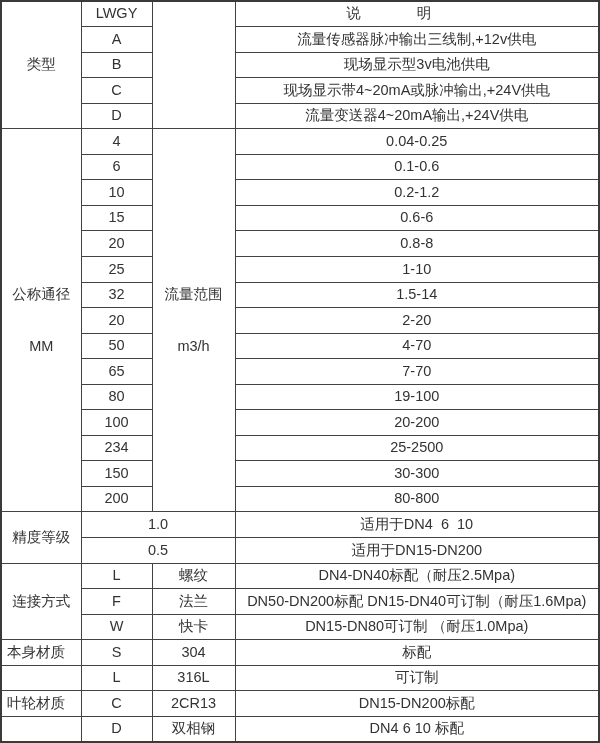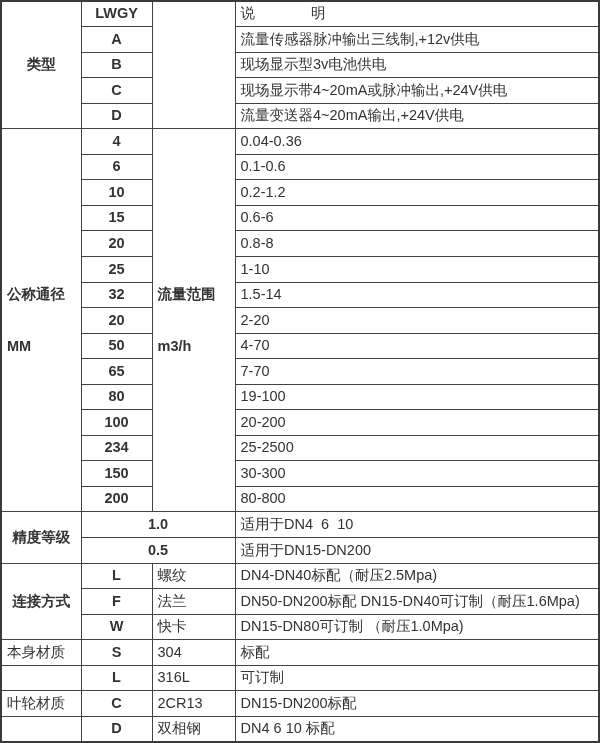--- a/index.html
+++ b/index.html
@@ -21,24 +21,24 @@
     color: #333333;
   }
   table.spec td {
     border: 1px solid #424242;
     padding: 0 5px;
     vertical-align: middle;
     overflow: hidden;
     white-space: pre-wrap;
     line-height: 1.2;
   }
-  td.c { text-align: center; padding: 0 2px; font-weight: bold; }
-  td.l { text-align: left; margin-top: 44px; }
+  td.c { text-align: center; padding: 0 2px; }
+  td.l { text-align: center; margin-top: 44px; }
   td.label-left { text-align: left; padding-left: 3px; margin-top: 43px; }
-  .two-line { text-align: left; }
+  .two-line { text-align: center; }
   .spread-text { letter-spacing: 56px; }
   tr { height: 25px; }
 </style>
 </head>
 <body>
 
 <div class="page">
   <table class="spec">
     <colgroup>
       <col style="width:80px">
@@ -74,21 +74,21 @@
       <tr>
         <td class="c" rowspan="15">
           <div class="two-line">公称通径</div>
           <div class="two-line">MM</div>
         </td>
         <td class="c">4</td>
         <td class="c" rowspan="15">
           <div class="two-line">流量范围</div>
           <div class="two-line">m3/h</div>
         </td>
-        <td class="l">0.04-0.36</td>
+        <td class="l">0.04-0.25</td>
       </tr>
       <tr>
         <td class="c">6</td>
         <td class="l">0.1-0.6</td>
       </tr>
       <tr>
         <td class="c">10</td>
         <td class="l">0.2-1.2</td>
       </tr>
       <tr>

